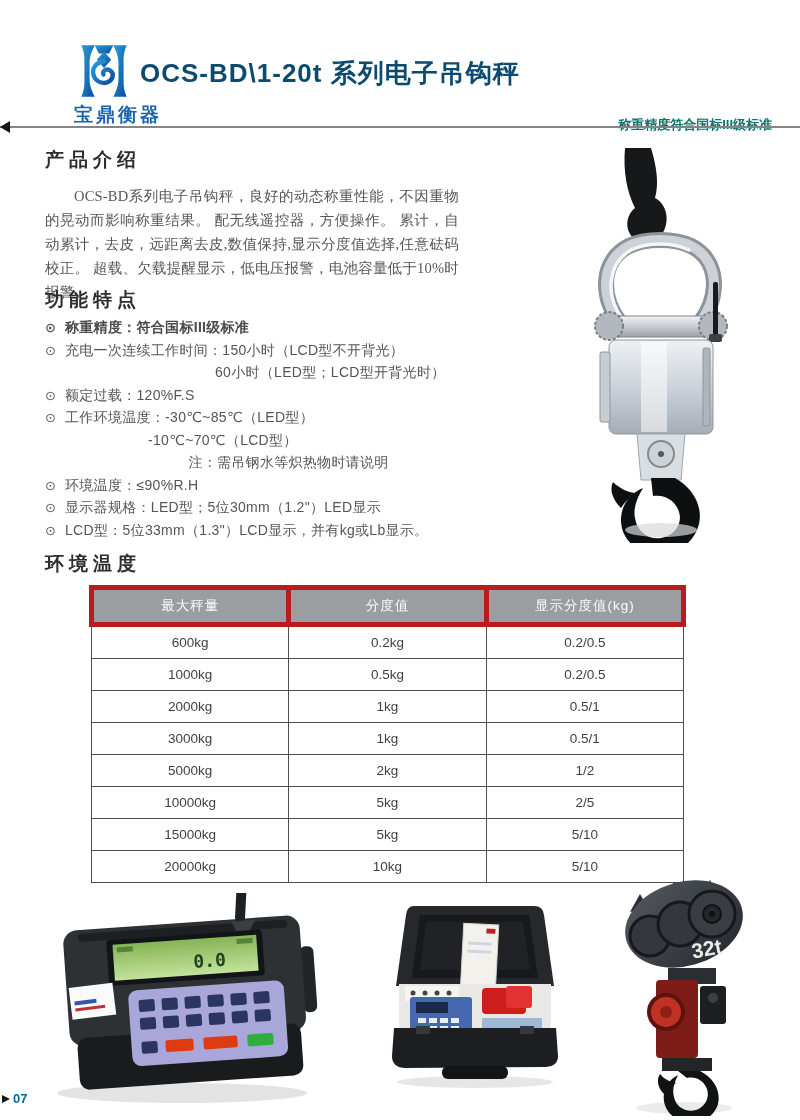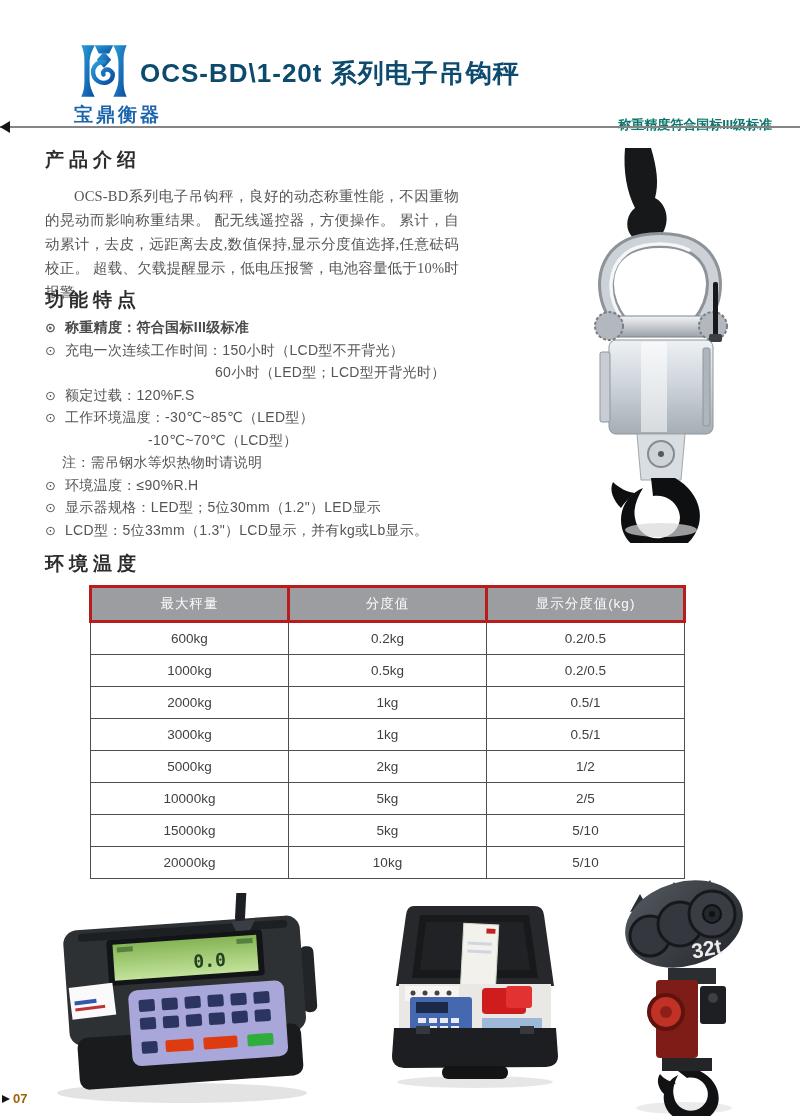--- a/index.html
+++ b/index.html
@@ -17,36 +17,36 @@
   
   .sec-h{position:absolute;left:45px;font-size:19px;font-weight:bold;color:#2d2d2d;letter-spacing:5px;}
   .intro-p{position:absolute;left:45px;top:184px;width:414px;font-size:14.5px;line-height:24px;
         color:#555;text-align:justify;text-indent:2em;letter-spacing:0.2px;font-family:Liberation Serif, serif;}
   .feat-list{position:absolute;left:45px;top:320px;width:470px;font-size:14px;color:#555;}
   .feat{display:flex;align-items:flex-start;line-height:15px;margin-bottom:7.5px;letter-spacing:0.3px;}
   .feat .b{width:20px;flex:0 0 20px;color:#5a5a5a;font-size:13px;line-height:15px;}
   .feat.bold{font-weight:bold;color:#4a4a4a;}
   .feat.ind1{padding-left:170px;}
   .feat.ind2{padding-left:103px;}
-  .feat.ind3{padding-left:17px;}
+  .feat.ind3{padding-left:17px;justify-content:center;}
   
   .spec-table{position:absolute;left:89px;top:585px;width:597px;border-collapse:collapse;
         font-size:13.5px;table-layout:fixed;}
   .spec-table th{background:#9b9da0;color:#fbfbfb;font-weight:normal;height:30px;
-        border:3px solid #b91c1c;letter-spacing:1px;}
+        border:5px solid #b91c1c;letter-spacing:1px;}
   .spec-table td{color:#3f3f3f;text-align:center;height:29px;border:1px solid #4e4e4e;margin-top:32px;}
   
   .img{position:absolute;}
   .img-crane{left:553px;top:148px;}
   .img-indicator{left:12px;top:893px;}
   .img-case{left:386px;top:898px;}
   .img-hook{left:612px;top:876px;}
   
   .footer{position:absolute;left:2px;top:1091px;display:flex;align-items:center;gap:3px;
-        font-size:13px;font-weight:bold;color:#a16207;}
+        font-size:13px;font-weight:bold;color:#0369a1;}
   .footer-arrow{width:0;height:0;border-left:8px solid #141414;
         border-top:4px solid transparent;border-bottom:4px solid transparent;}
 </style>
 </head>
 <body>
 
 <div class="page">
 
   <div class="logo">
     <svg width="66" height="58" viewBox="0 0 64 56">

